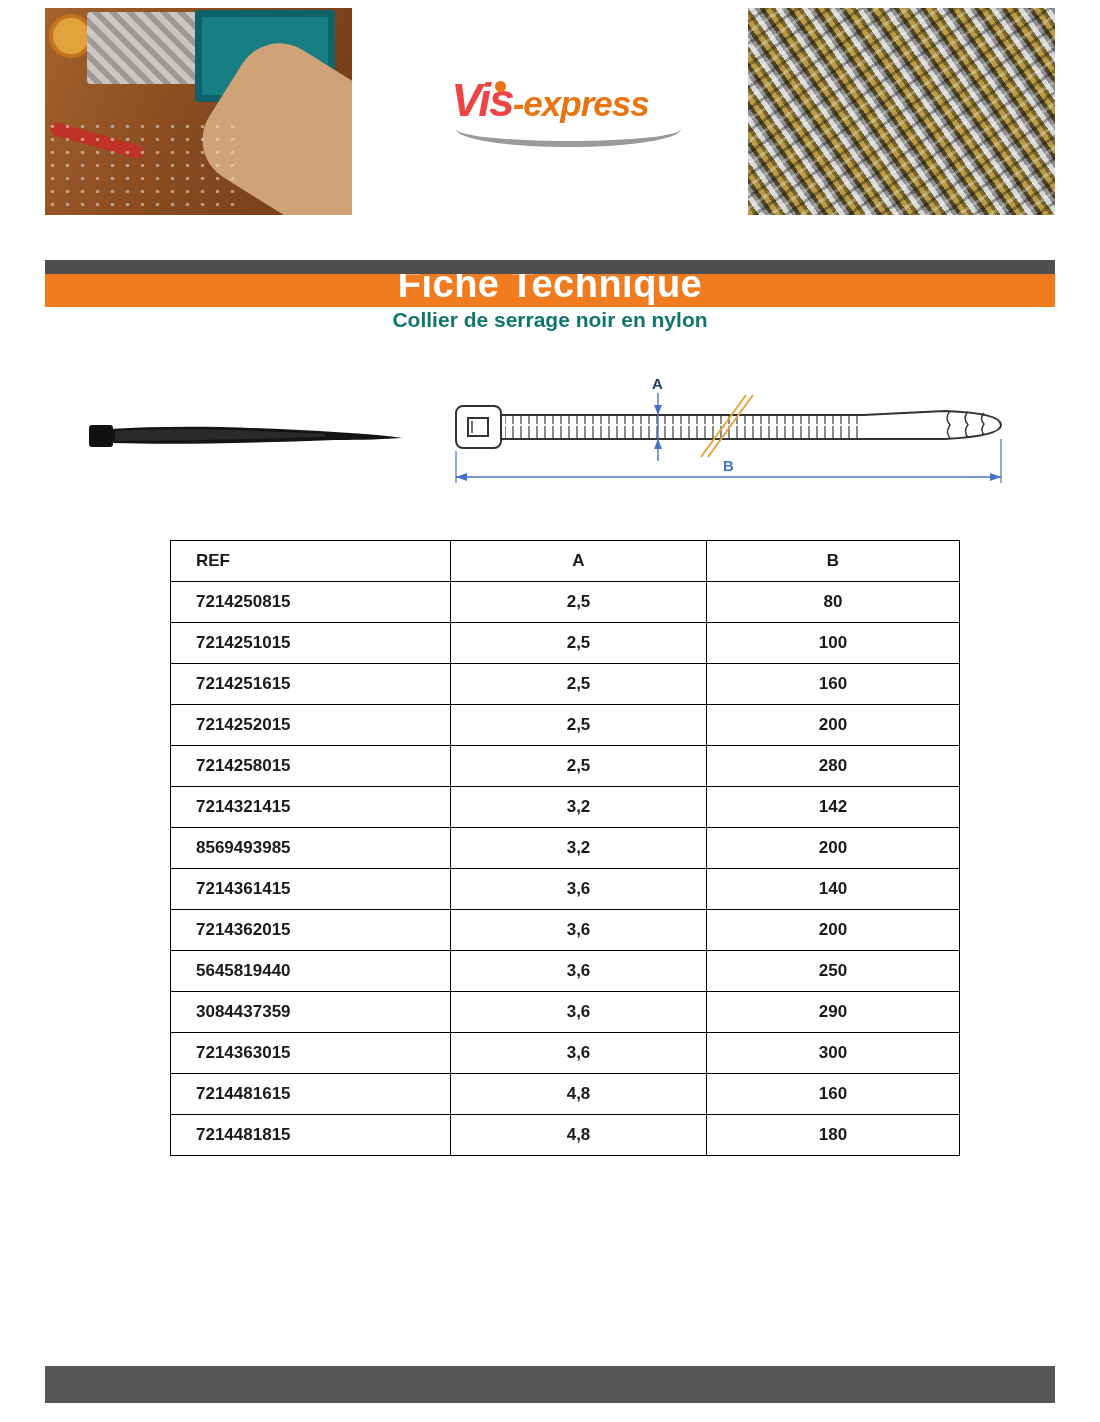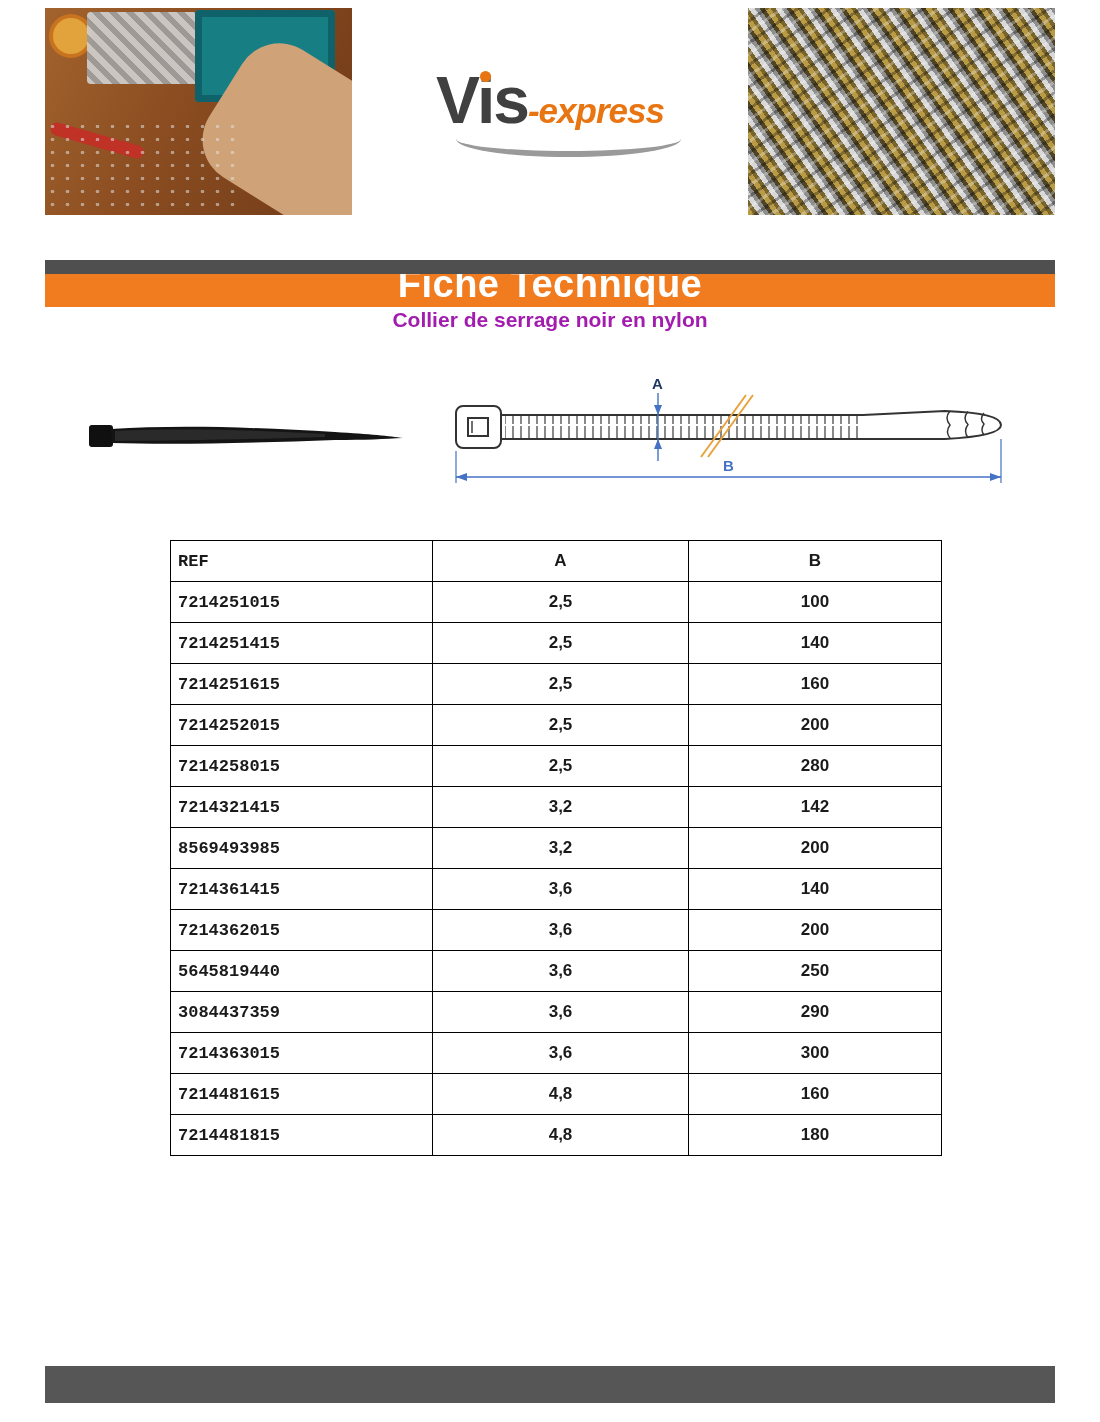--- a/index.html
+++ b/index.html
@@ -18,44 +18,44 @@
     background:repeating-linear-gradient(45deg,#cfcfcf 0 6px,#9f9f9f 6px 12px); }
   .teal-box { left:150px; top:2px; width:140px; height:92px; background:#177e84; border-radius:4px; box-shadow:inset 0 0 0 7px #10626a; }
   .tape { left:8px; top:10px; width:36px; height:36px; background:#e2a23c; border-radius:50%; box-shadow:0 0 0 4px #c8741f; }
   .arm { right:-40px; top:55px; width:180px; height:150px; background:#cfa277; transform:rotate(32deg); border-radius:44px; }
   .tool-red { left:4px; top:126px; width:96px; height:13px; background:#c03226; transform:rotate(16deg); border-radius:6px; }
   .speckle { left:0; bottom:0; width:65%; height:46%;
     background-image:radial-gradient(#e0e0e0 1.5px, transparent 2.2px); background-size:15px 13px; opacity:.55; }
 
   .logo-area { flex:1 1 auto; background:#fff; display:flex; flex-direction:column; justify-content:center; align-items:center; }
   .logo { position:relative; line-height:1; white-space:nowrap; }
-  .logo-vis { font-size:66px; font-weight:bold; color:#404040; letter-spacing:-2px; }
+  .logo-vis { font-size:46px; font-weight:bold; color:#ef4444; letter-spacing:-2px;font-style:italic; }
   .logo-dot { position:absolute; left:44px; top:4px; width:11px; height:11px; background:#e87511; border-radius:50%; }
   .logo-express { font-size:35px; font-weight:bold; font-style:italic; color:#e87511; letter-spacing:-1px; }
   .logo-swoosh { width:225px; height:30px; border-bottom:6px solid #9a9a9a; border-radius:50%; margin:-12px 0 0 36px; }
 
   
   .banner { position:absolute; top:215px; left:45px; right:45px; height:45px; background:#f07c1f;
     color:#ffffff; font-size:38px; font-weight:bold; text-align:center; line-height:45px; letter-spacing:0.5px;margin-top:47px; }
   .gray-bar { position:absolute; top:260px; left:45px; right:45px; height:14px; background:#4f4f4f; }
 
   
   .doc-title { position:absolute; top:308px; left:0; width:100%; text-align:center;
-    color:#a21caf; font-size:21px; font-weight:bold; }
+    color:#0f766e; font-size:21px; font-weight:bold; }
 
   
   .figures { position:absolute; top:372px; left:45px; right:45px; height:130px;
     display:flex; align-items:center; }
   .tie-photo { margin-left:40px; flex:0 0 auto; }
   .tie-drawing { margin-left:48px; flex:0 0 auto; }
 
   
   .spec-table { position:absolute; top:540px; left:170px; border-collapse:collapse; color:#1a1a1a; }
   .spec-table th, .spec-table td { border:1px solid #000; height:38px; font-weight:bold; font-size:17px; background:#fff; }
-  .col-ref { width:253px; text-align:left; padding-left:7px;font-family:Liberation Mono, monospace; }
+  .col-ref { width:253px; text-align:left; padding-left:25px; }
   .col-a   { width:253px; text-align:center; }
   .col-b   { width:250px; text-align:center; }
 
   
   .footer-bar { position:absolute; left:45px; right:45px; bottom:19px; height:37px; background:#565656; }
 </style>
 </head>
 <body>
 
 <div class="page">
@@ -143,28 +143,28 @@
   <table class="spec-table">
     <thead>
       <tr>
         <th class="col-ref">REF</th>
         <th class="col-a">A</th>
         <th class="col-b">B</th>
       </tr>
     </thead>
     <tbody>
         <tr>
+          <td class="col-ref">7214250815</td>
+          <td class="col-a">2,5</td>
+          <td class="col-b">80</td>
+        </tr>
+        <tr>
           <td class="col-ref">7214251015</td>
           <td class="col-a">2,5</td>
           <td class="col-b">100</td>
-        </tr>
-        <tr>
-          <td class="col-ref">7214251415</td>
-          <td class="col-a">2,5</td>
-          <td class="col-b">140</td>
         </tr>
         <tr>
           <td class="col-ref">7214251615</td>
           <td class="col-a">2,5</td>
           <td class="col-b">160</td>
         </tr>
         <tr>
           <td class="col-ref">7214252015</td>
           <td class="col-a">2,5</td>
           <td class="col-b">200</td>

